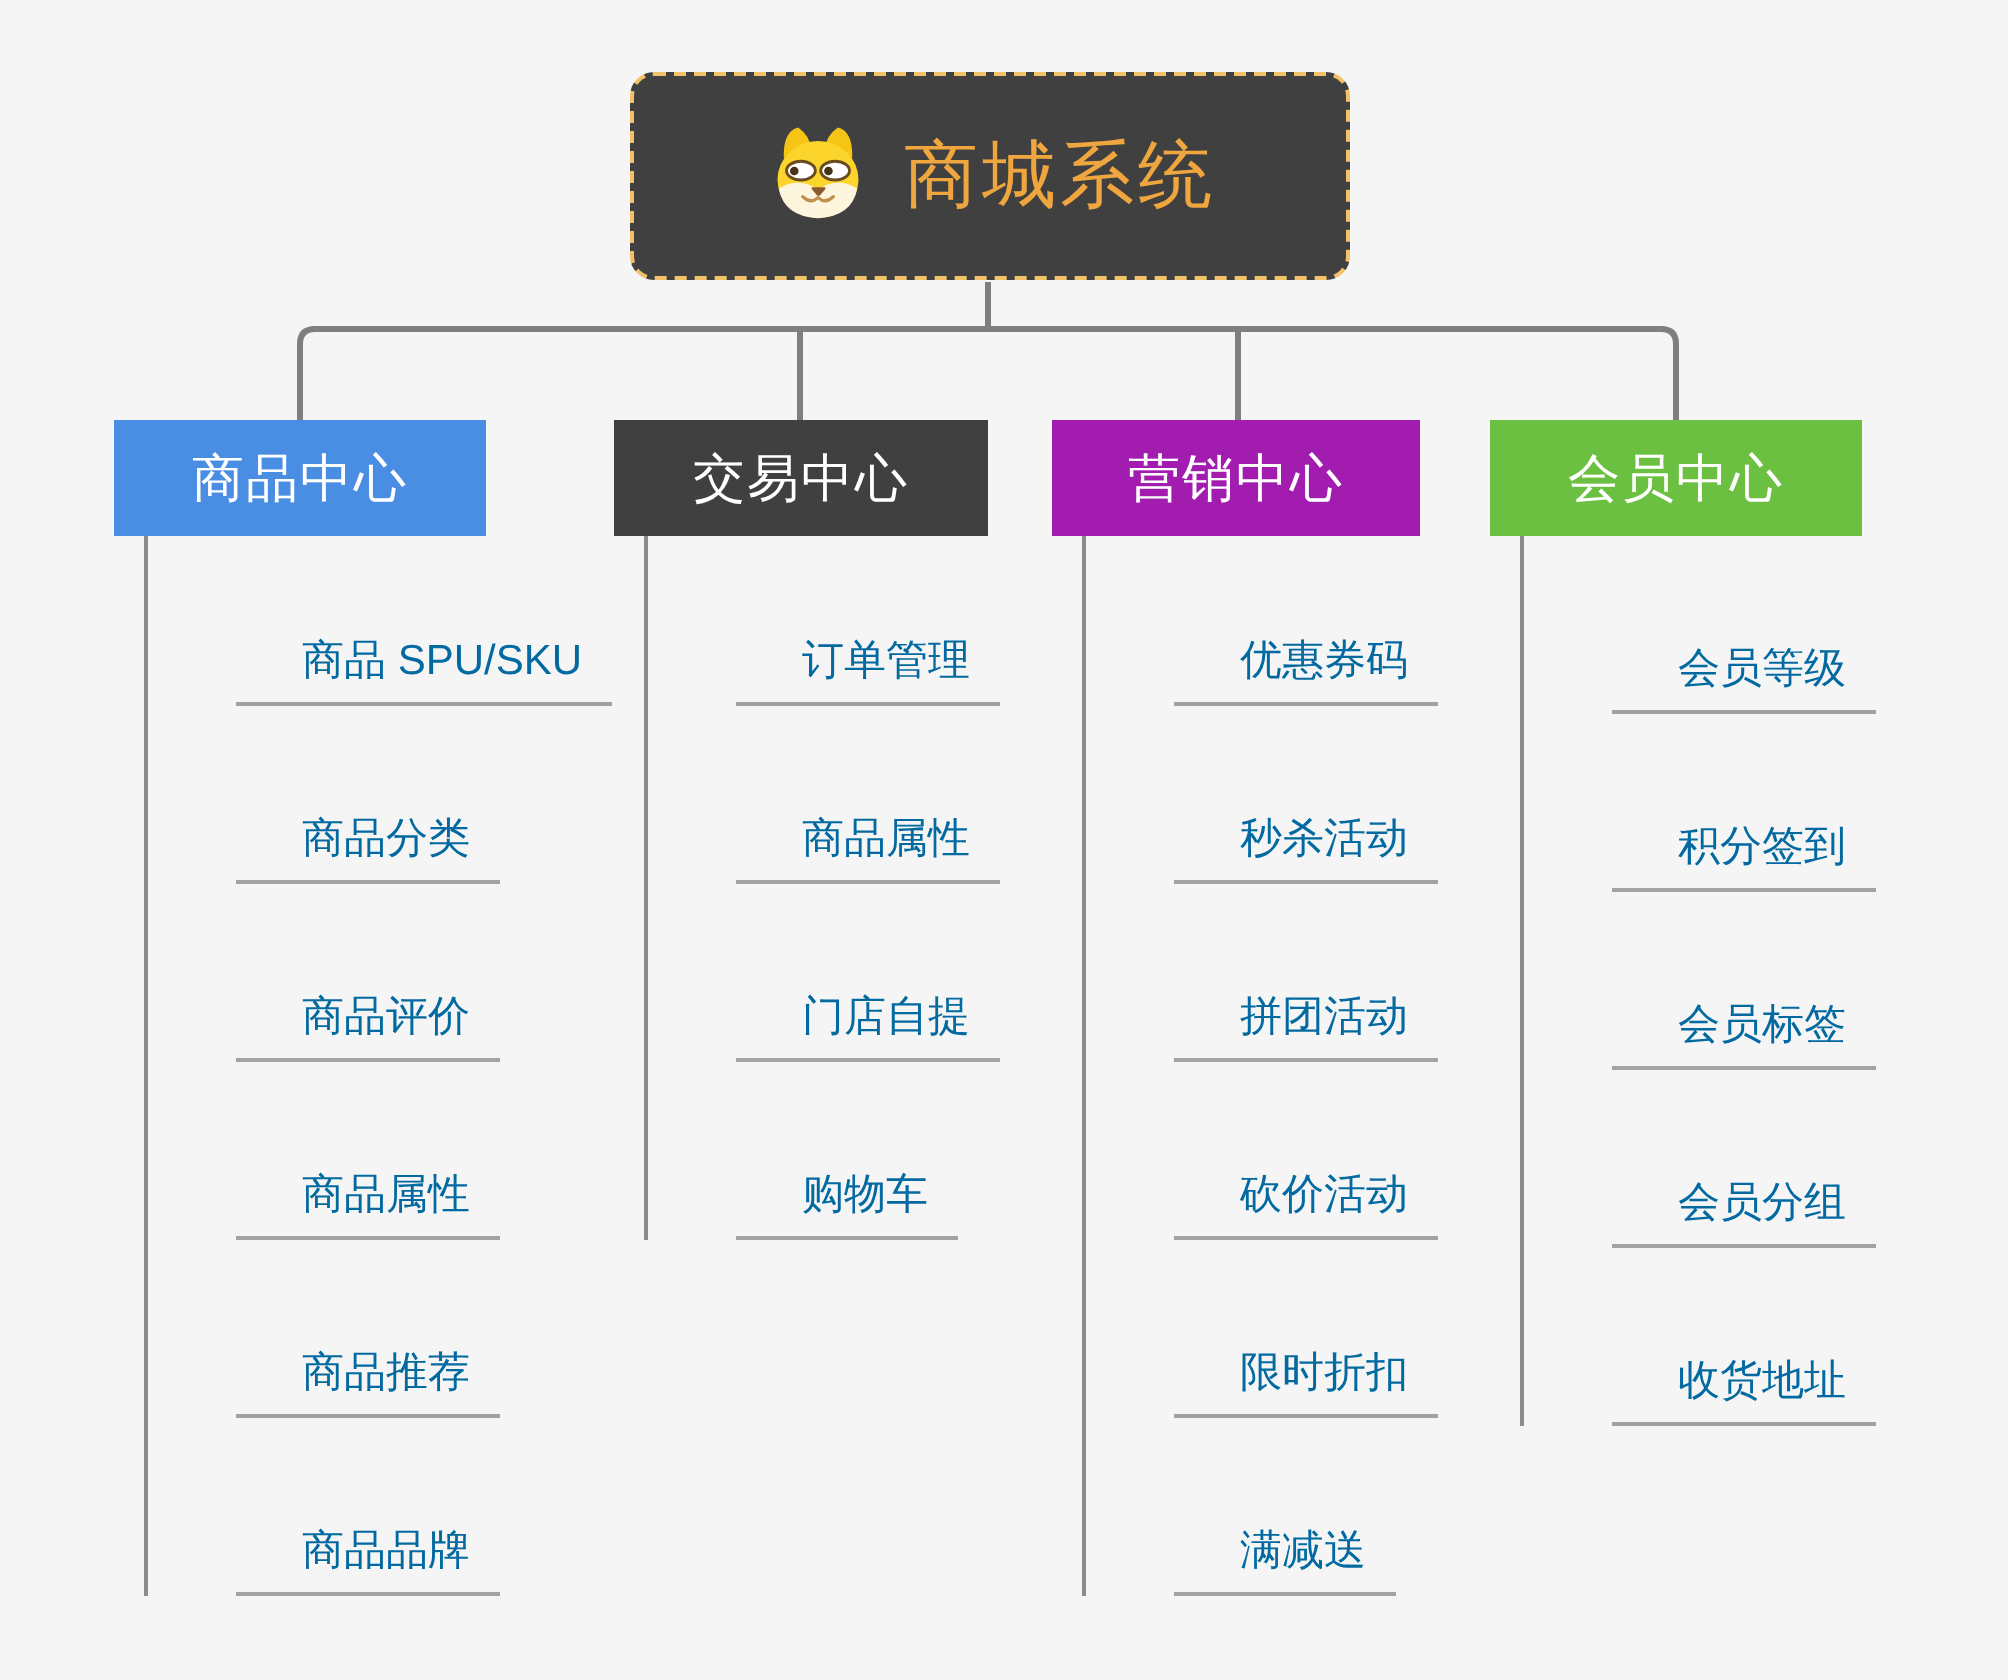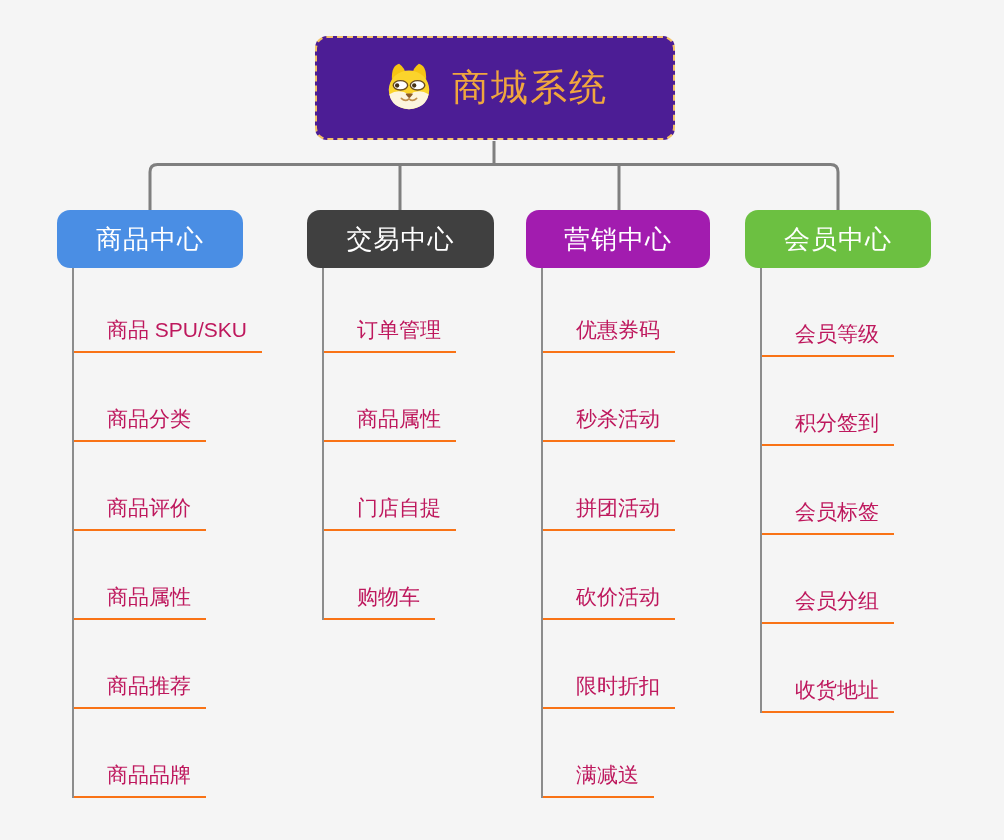--- a/index.html
+++ b/index.html
@@ -8,62 +8,63 @@
     background:#f5f5f5;
     font-family:"Liberation Sans","DejaVu Sans",sans-serif;
     position:relative;overflow:hidden;
   }
   #canvas{position:absolute;inset:0;width:1004px;height:840px;}
 
   
   .root-node{
     position:absolute;left:315px;top:36px;width:360px;height:104px;
     box-sizing:border-box;
-    background:#4c1d95;
+    background:#404040;
     border:2px dashed #f3c167;
     border-radius:12px;
     display:flex;align-items:center;justify-content:center;
     gap:16px;
     cursor:default;
   }
   .root-title{
     font-size:37px;
     letter-spacing:2px;
     color:#f0a63e;
   }
   .dog-icon{width:54px;height:54px;display:block;}
 
   
   svg.connectors{position:absolute;left:0;top:0;pointer-events:none;}
 
   
   .branch-node{
     position:absolute;top:210px;height:58px;
-    border-radius:13px;
+    border-radius:0;
     display:flex;align-items:center;justify-content:center;
     color:#ffffff;
     font-size:26px;
     letter-spacing:1px;
   }
 
   
   .topic-column{
     position:absolute;top:268px;
     border-left:2px solid #8c8c8c;
   }
   .topic-item{
     box-sizing:border-box;
     height:89px;
     width:max-content;
     display:flex;align-items:flex-end;
-    border-bottom:2px solid #f97316;
+    border-bottom:2px solid #a3a3a3;
     padding:0 15px 7px 33px;
     font-size:21px;
-    color:#be185d;
+    color:#0369a1;
     white-space:nowrap;
+    margin-left:44px;
   }
   .topic-item.first{height:85px;}
 </style>
 </head>
 <body>
 
 <div id="canvas">
 
   <svg class="connectors" width="1004" height="840" viewBox="0 0 1004 840">
     <g fill="none" stroke="#7f7f7f" stroke-width="3">

